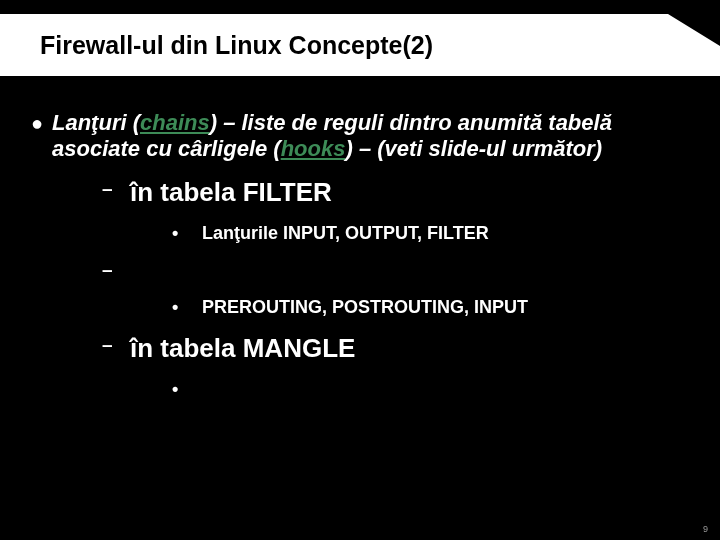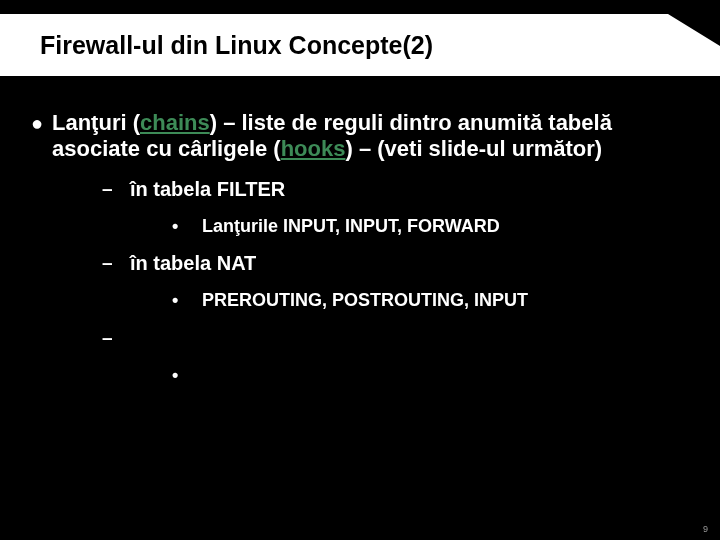--- a/index.html
+++ b/index.html
@@ -54,38 +54,39 @@
     flex-shrink: 0;
     font-size: 20px;
     line-height: 26px;
     text-align: center;
   }
   .l1 .text {
     font-size: 22px;
     font-weight: bold;
     line-height: 1.2;
     padding-right: 6px;
+    font-style: italic;
   }
   .link { color: #3d8b57; text-decoration: underline; }
   .l2 {
     display: flex;
     align-items: flex-start;
     margin-left: 80px;
     margin-top: 14px;
     margin-bottom: 4px;
   }
   .l2 .dash {
     width: 28px;
     flex-shrink: 0;
     font-size: 19px;
     font-weight: bold;
     line-height: 24px;
   }
   .l2 .text {
-    font-size: 20px;
+    font-size: 26px;
     font-weight: bold;
     line-height: 1.2;
   }
   .l3 {
     display: flex;
     align-items: flex-start;
     margin-left: 150px;
     margin-top: 14px;
     margin-bottom: 6px;
     padding-right: 30px;
@@ -126,34 +127,34 @@
       <span>Lanţuri (</span><span class="link">chains</span><span>) – liste de reguli dintro anumită tabelă asociate cu cârligele (</span><span class="link">hooks</span><span>) – (veti slide-ul următor)</span>
     </div>
   </div>
 
   <div class="l2">
     <div class="dash">–</div>
     <div class="text">în tabela FILTER</div>
   </div>
   <div class="l3">
     <div class="dot">•</div>
-    <div class="text">Lanţurile INPUT, INPUT, FORWARD</div>
+    <div class="text">Lanţurile INPUT, OUTPUT, FILTER</div>
   </div>
 
   <div class="l2">
     <div class="dash">–</div>
-    <div class="text">în tabela NAT</div>
   </div>
   <div class="l3">
     <div class="dot">•</div>
     <div class="text">PREROUTING, POSTROUTING, INPUT</div>
   </div>
 
   <div class="l2">
     <div class="dash">–</div>
+    <div class="text">în tabela MANGLE</div>
   </div>
   <div class="l3">
     <div class="dot">•</div>
   </div>
 
 </div>
 
 <div class="page-num">9</div>
 
 </body></html>

